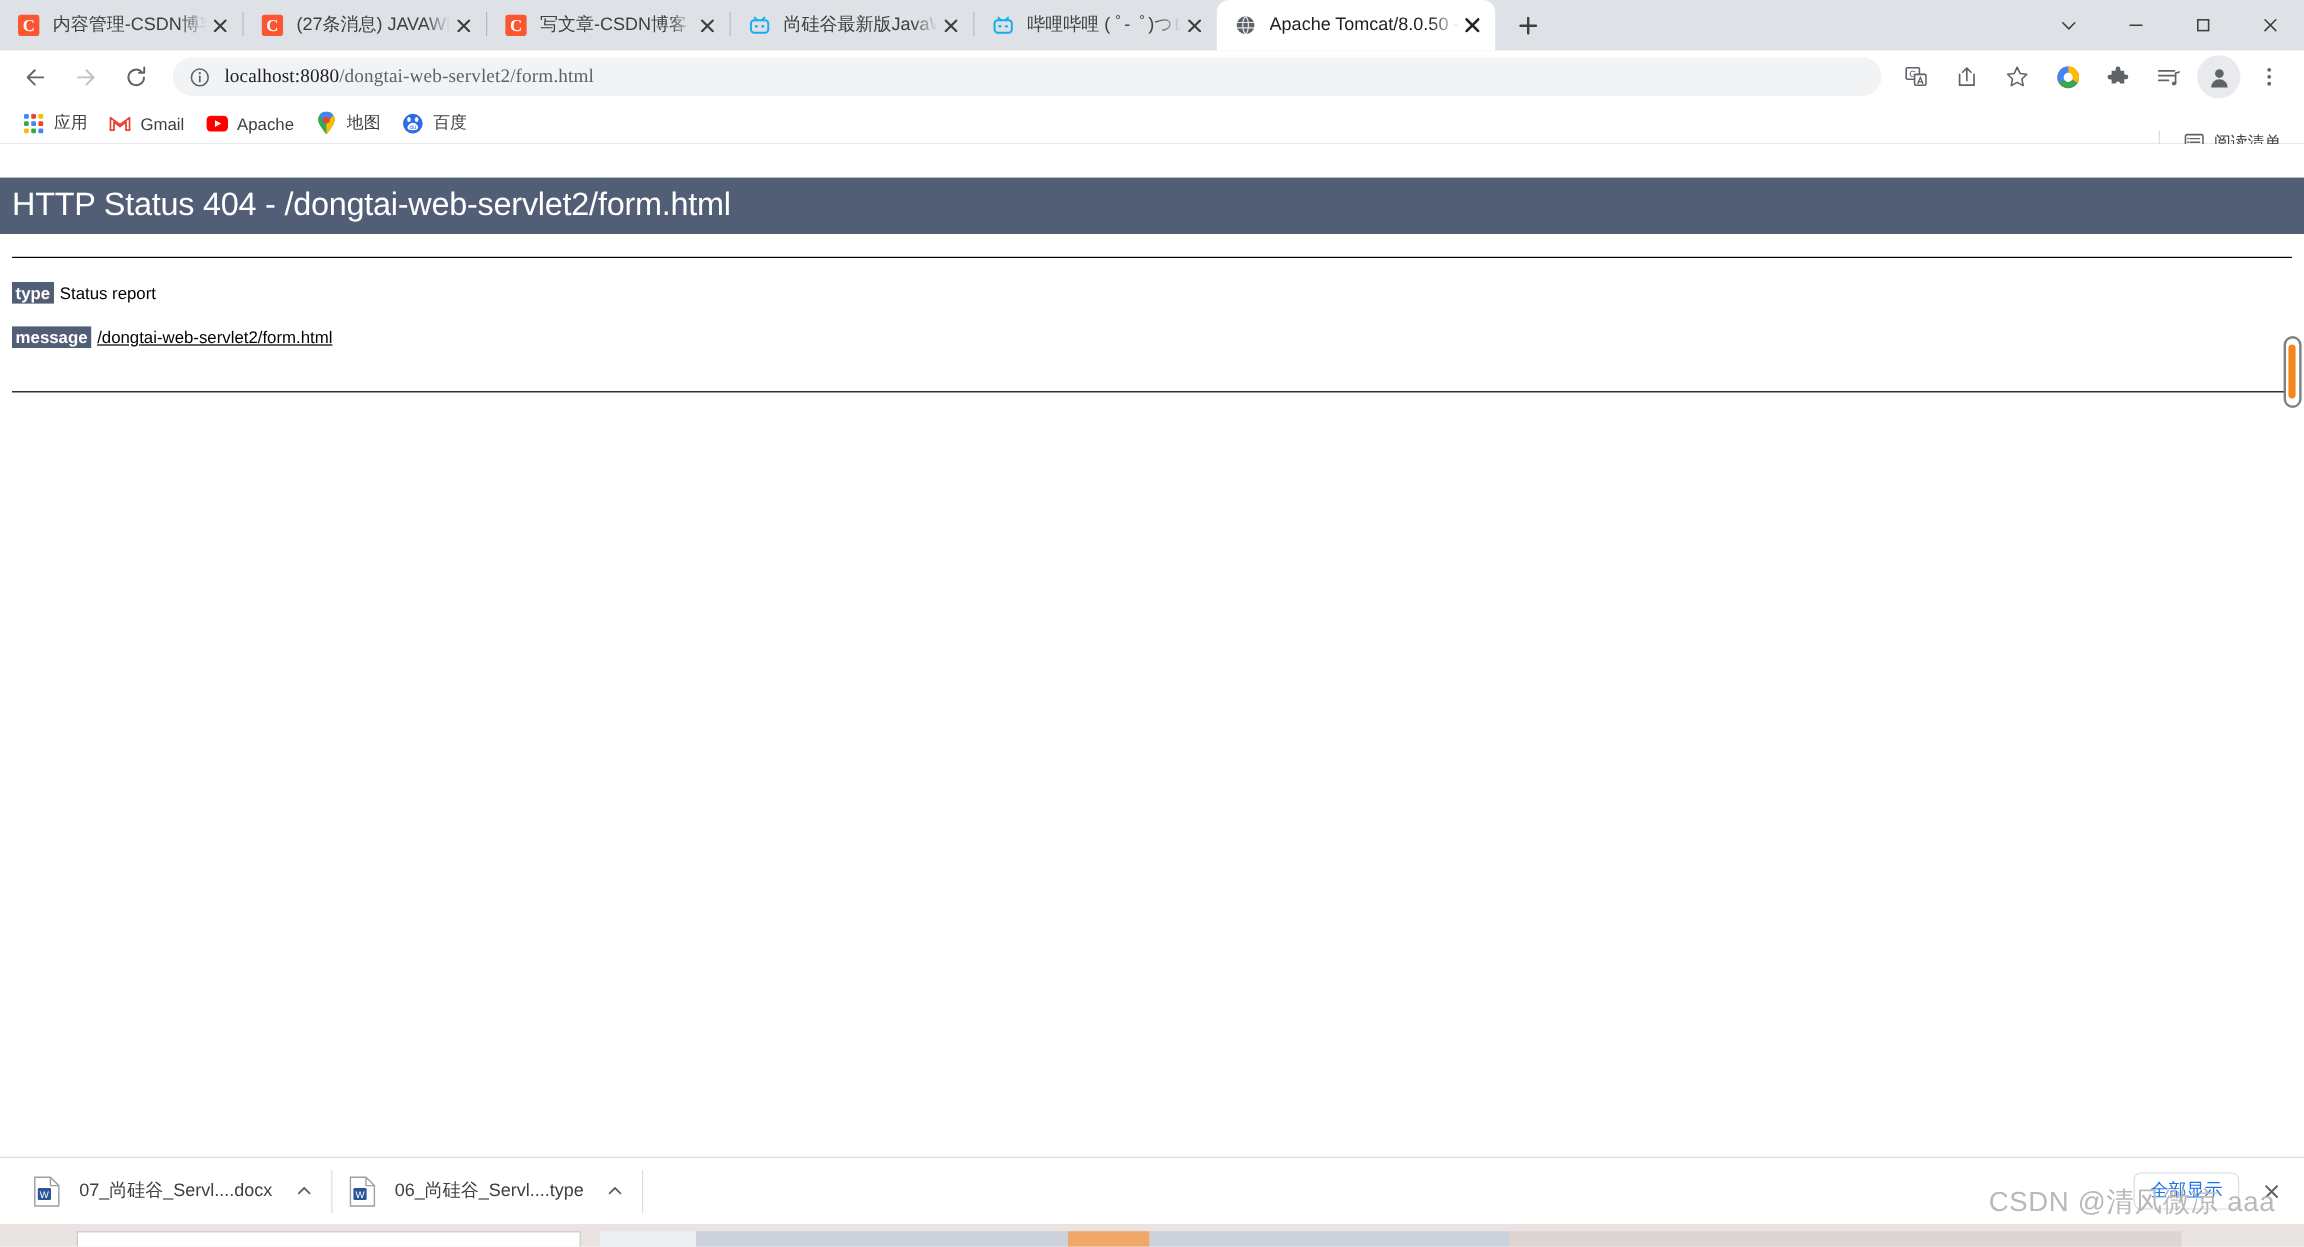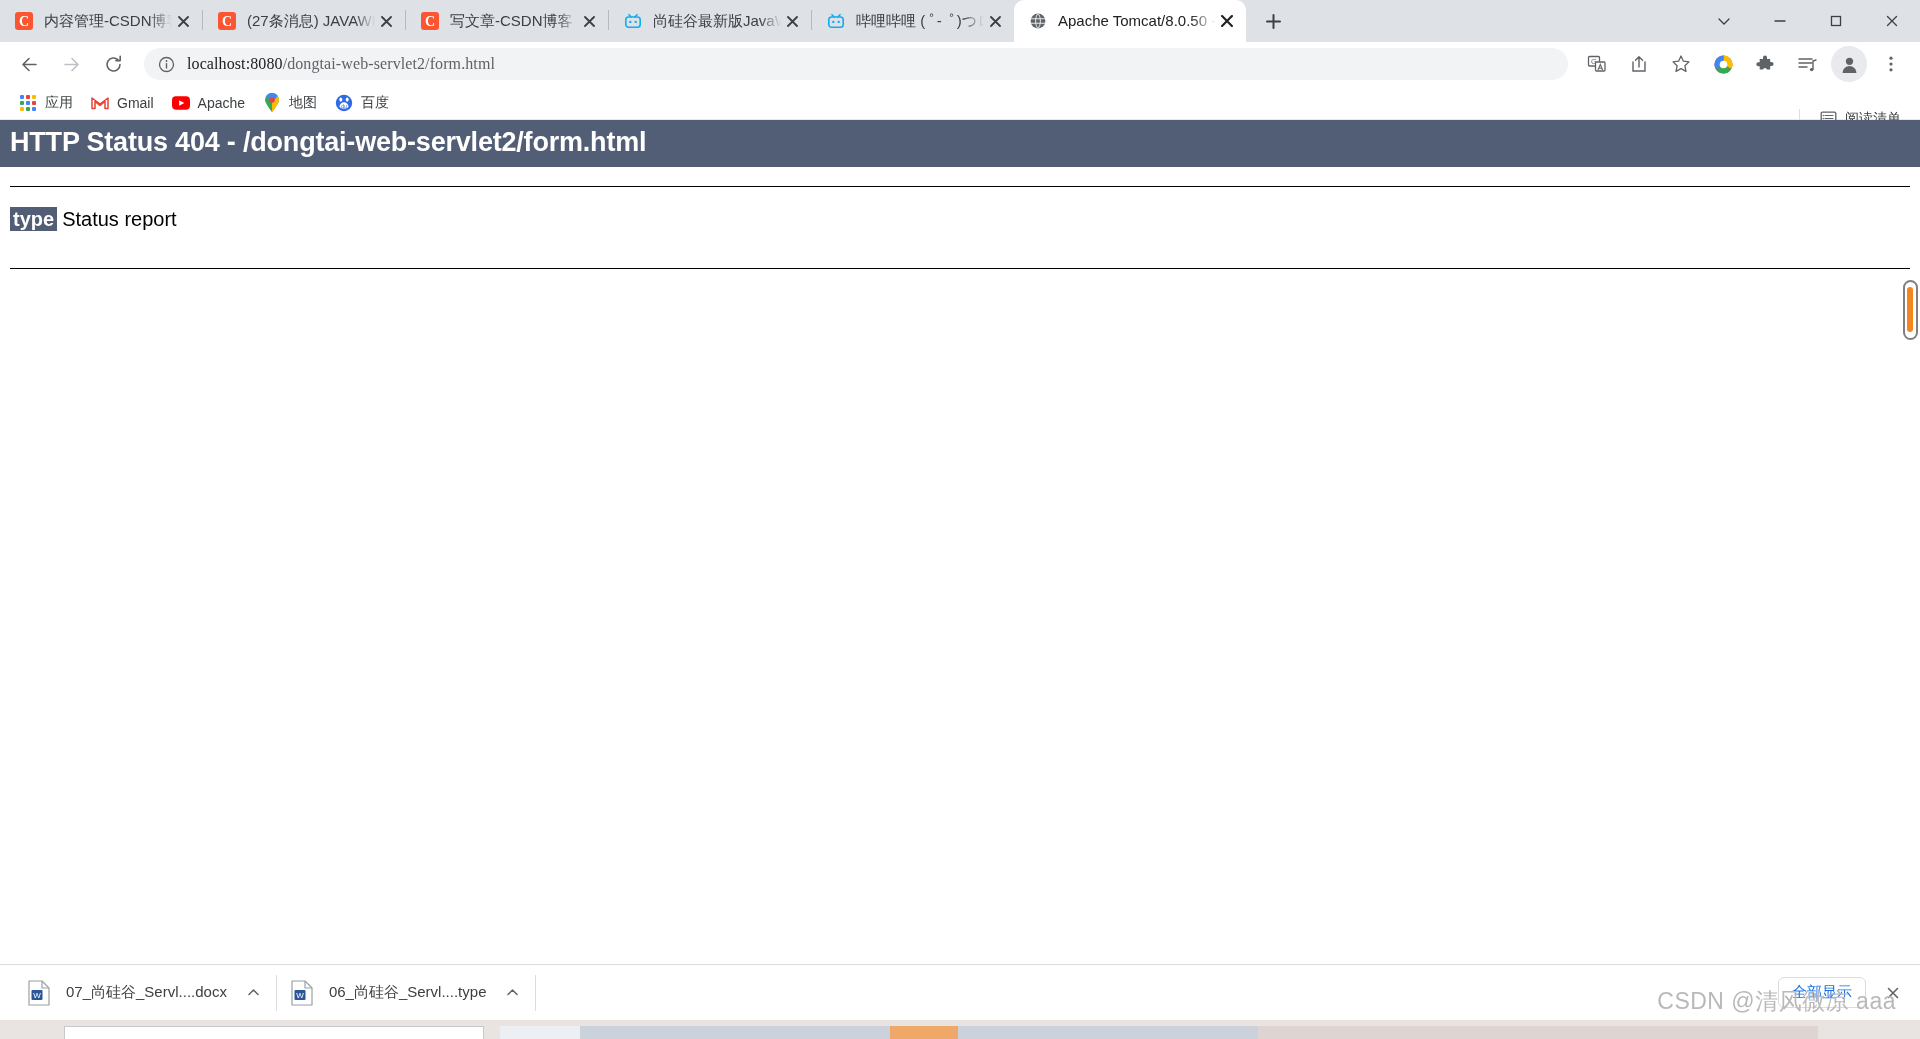--- a/index.html
+++ b/index.html
@@ -120,27 +120,28 @@
     position: absolute; left: 0; top: 120px;
     width: 1920px; height: 884px;
     background: #ffffff; overflow: hidden;
   }
   .tc-page {
     font-family: "Liberation Sans", "DejaVu Sans", sans-serif;
     padding: 0;
   }
   .tc-h1 {
     background: #525D76; color: #ffffff;
-    font-size: 27px; font-weight: bold;
+    font-size: 27px; font-weight: normal;
     padding: 7px 0 9px 10px;
     letter-spacing: -.2px;
+    margin-top: 28px;
   }
   .tc-hr { border: 0; border-top: 1px solid #000000; margin: 19px 10px 0 10px; }
   .tc-line {
-    font-size: 20px; color: #000000;
+    font-size: 14px; color: #000000;
     margin: 21px 0 0 10px;
   }
   .tc-label {
     background: #525D76; color: #ffffff;
     font-weight: bold; padding: 1px 3px;
   }
   .tc-val { margin-left: 5px; }
   .tc-val.u { text-decoration: underline; }
   .tc-h3 {
     background: #525D76; color: #ffffff;
@@ -517,20 +518,23 @@
     <div class="tc-page">
 
       <h1 class="tc-h1">HTTP Status 404 - /dongtai-web-servlet2/form.html</h1>
 
       <hr class="tc-hr">
 
       <p class="tc-line">
         <span class="tc-label">type</span><span class="tc-val">Status report</span>
       </p>
 
+      <p class="tc-line">
+        <span class="tc-label">message</span><span class="tc-val u">/dongtai-web-servlet2/form.html</span>
+      </p>
 
 
       <div class="tc-spacer-top"></div>
       <hr class="tc-hr">
       <div class="tc-spacer-bot"></div>
 
     </div>
 
     <div class="pscroll">
       <div class="track"></div>

